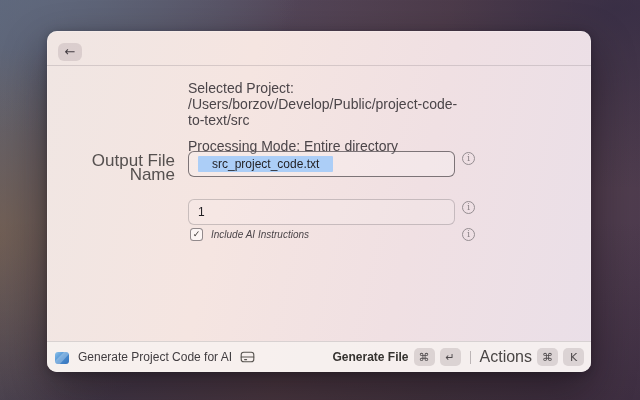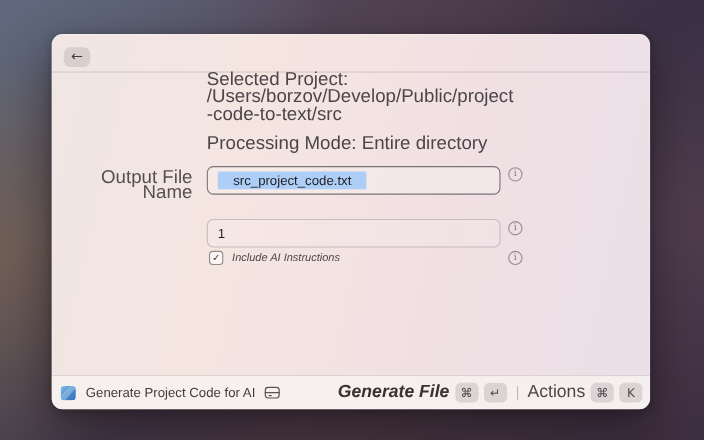--- a/index.html
+++ b/index.html
@@ -25,21 +25,21 @@
     box-shadow:0 18px 44px rgba(10,6,14,.45), 0 2px 8px rgba(10,6,14,.25), inset 0 0 0 .5px rgba(255,255,255,.45);
   }
   .win-header{position:absolute;left:0;top:0;right:0;height:35px;}
   .win-header::after{content:"";position:absolute;left:0;right:0;bottom:0;height:1px;background:rgba(110,100,108,.22);}
   .back-btn{
     position:absolute;left:11px;top:12px;width:24px;height:18px;
     border:none;border-radius:6px;background:rgba(120,100,112,.18);
     color:#433d42;font-size:13px;line-height:18px;text-align:center;padding:0;cursor:default;
     font-family:"DejaVu Sans",sans-serif;
   }
-  .summary{position:absolute;left:141px;top:33px;width:282px;font-size:17px;line-height:16px;color:#4b4549;}
+  .summary{position:absolute;left:141px;top:49px;width:282px;font-size:14px;line-height:16px;color:#4b4549;}
   .summary p{margin:0;overflow-wrap:break-word;}
   .summary p + p{margin-top:10px;}
   .fld-label{
     position:absolute;left:0;width:128px;text-align:right;
     font-size:17px;line-height:14px;color:#55504f;
   }
   .label-output{top:123px;}
   .label-maxsize{top:170px;}
   .txt-input{
     position:absolute;left:141px;width:267px;height:26px;border-radius:6px;
@@ -67,21 +67,21 @@
   .footer{
     position:absolute;left:0;right:0;bottom:0;height:31px;border-radius:0 0 10px 10px;
     background:rgba(247,243,241,.78);border-top:1px solid rgba(110,100,108,.22);
     display:flex;align-items:center;justify-content:space-between;padding:0 7px 0 8px;box-sizing:border-box;
   }
   .footer-left{display:flex;align-items:flex-end;}
   .ext-icon{width:14px;height:13px;border-radius:3px;overflow:hidden;flex:0 0 auto;}
   .cmd-title{margin-left:9px;font-size:12px;color:#413d40;}
   .drive-icon{margin-left:8px;display:flex;align-items:center;}
   .footer-right{display:flex;align-items:center;gap:5px;}
-  .action-label{font-size:16px;font-weight:700;color:#35322f;font-style:italic;}
+  .action-label{font-size:12px;font-weight:700;color:#35322f;}
   .actions-label{font-size:16px;color:#4a4645;}
   .keycap{
     min-width:21px;height:18px;border-radius:5px;background:rgba(128,116,120,.22);
     display:flex;align-items:center;justify-content:center;
     font-size:11px;color:#4e4a4c;padding:0 3px;box-sizing:border-box;
     font-family:"DejaVu Sans",sans-serif;
   }
   .footer-sep{width:1px;height:13px;background:rgba(120,110,114,.45);margin:0 4px;}
 </style>
 </head>

